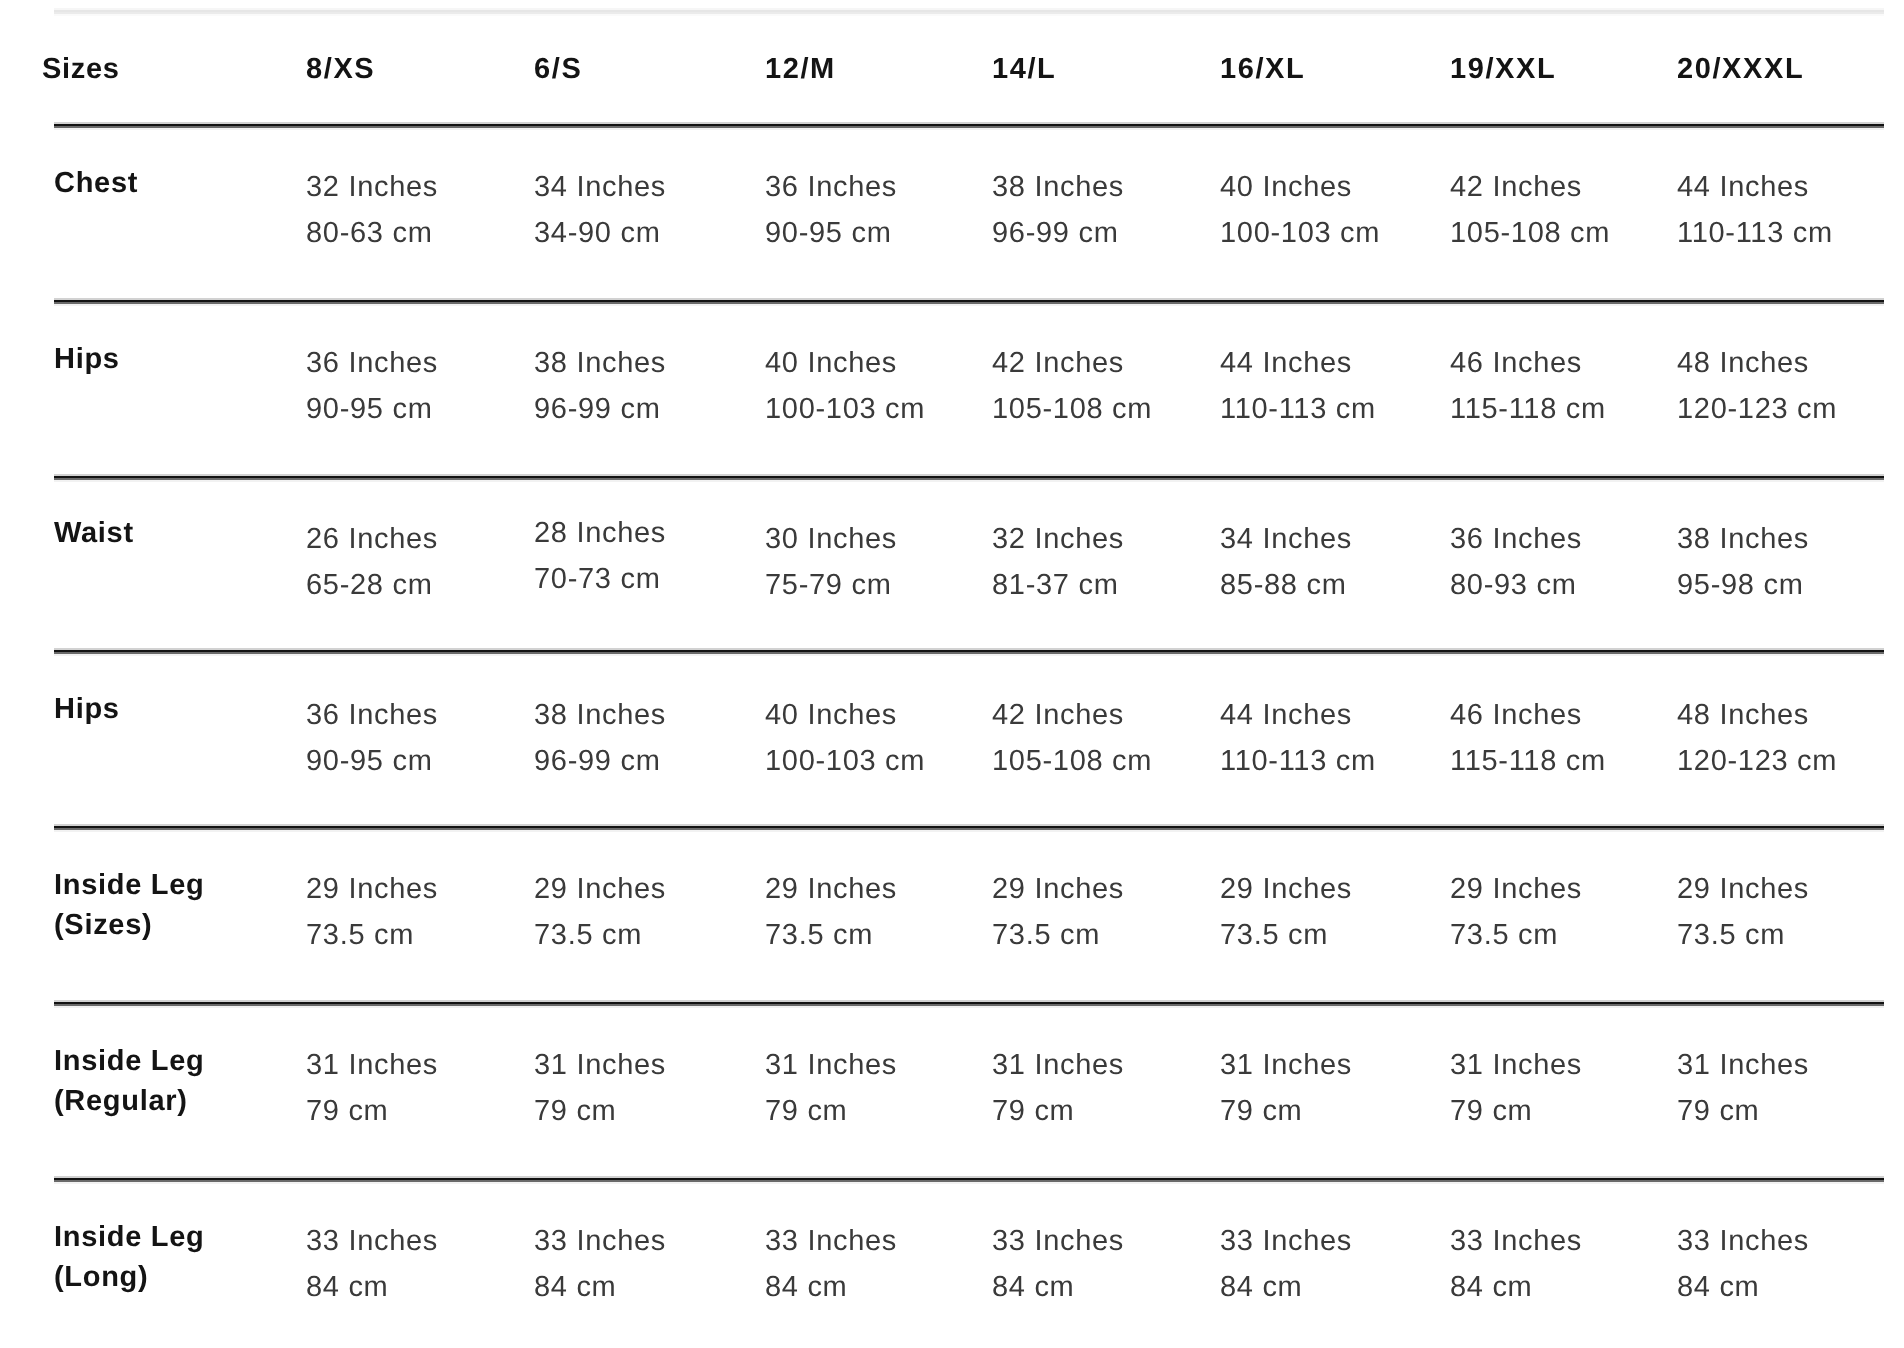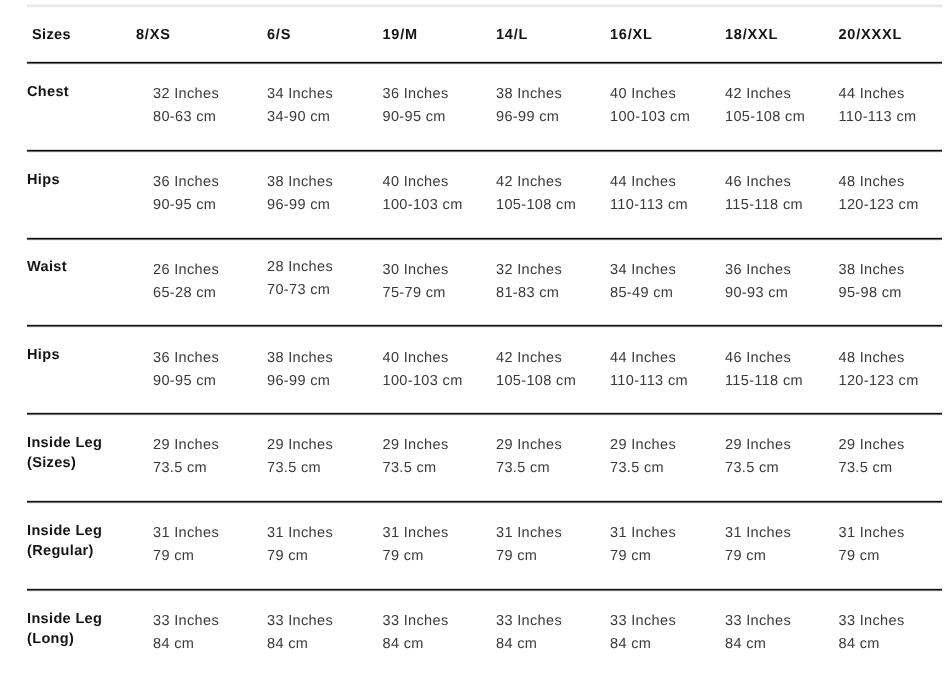--- a/index.html
+++ b/index.html
@@ -65,40 +65,40 @@
 <body>
 
 <div id="chart">
   <div class="rule-group">
       <div class="rule top t-a" style="top:4px"></div>
       <div class="rule top t-b" style="top:5px"></div>
       <div class="rule top t-c" style="top:6px"></div>
       <div class="rule top t-d" style="top:7px"></div>
     </div>
   <div class="header-row">
-    <div class="cellblock hdr" style="left:32px;top:23.5px">
+    <div class="cellblock hdr" style="left:21px;top:23.5px">
         <span class="cellline">Sizes</span>
       </div>
-    <div class="cellblock hdr sizecode" style="left:136px;top:23.5px">
+    <div class="cellblock hdr sizecode" style="left:153px;top:23.5px">
         <span class="cellline">8/XS</span>
       </div>
     <div class="cellblock hdr sizecode" style="left:267px;top:23.5px">
         <span class="cellline">6/S</span>
       </div>
     <div class="cellblock hdr sizecode" style="left:382.5px;top:23.5px">
-        <span class="cellline">19/M</span>
+        <span class="cellline">12/M</span>
       </div>
     <div class="cellblock hdr sizecode" style="left:496px;top:23.5px">
         <span class="cellline">14/L</span>
       </div>
     <div class="cellblock hdr sizecode" style="left:610px;top:23.5px">
         <span class="cellline">16/XL</span>
       </div>
     <div class="cellblock hdr sizecode" style="left:725px;top:23.5px">
-        <span class="cellline">18/XXL</span>
+        <span class="cellline">19/XXL</span>
       </div>
     <div class="cellblock hdr sizecode" style="left:838.5px;top:23.5px">
         <span class="cellline">20/XXXL</span>
       </div>
   </div>
   <div class="table-row">
     <div class="rule-group">
         <div class="rule r-a" style="top:61px"></div>
         <div class="rule r-b" style="top:62px"></div>
         <div class="rule r-c" style="top:63px"></div>
@@ -192,29 +192,29 @@
     <div class="cellblock val" style="left:267px;top:256px">
         <span class="cellline">28 Inches</span>
         <span class="cellline">70-73 cm</span>
       </div>
     <div class="cellblock val" style="left:382.5px;top:258.8px">
         <span class="cellline">30 Inches</span>
         <span class="cellline">75-79 cm</span>
       </div>
     <div class="cellblock val" style="left:496px;top:258.8px">
         <span class="cellline">32 Inches</span>
-        <span class="cellline">81-83 cm</span>
+        <span class="cellline">81-37 cm</span>
       </div>
     <div class="cellblock val" style="left:610px;top:258.8px">
         <span class="cellline">34 Inches</span>
-        <span class="cellline">85-49 cm</span>
+        <span class="cellline">85-88 cm</span>
       </div>
     <div class="cellblock val" style="left:725px;top:258.8px">
         <span class="cellline">36 Inches</span>
-        <span class="cellline">90-93 cm</span>
+        <span class="cellline">80-93 cm</span>
       </div>
     <div class="cellblock val" style="left:838.5px;top:258.8px">
         <span class="cellline">38 Inches</span>
         <span class="cellline">95-98 cm</span>
       </div>
   </div>
   <div class="table-row">
     <div class="rule-group">
         <div class="rule r-a" style="top:324px"></div>
         <div class="rule r-b" style="top:325px"></div>

